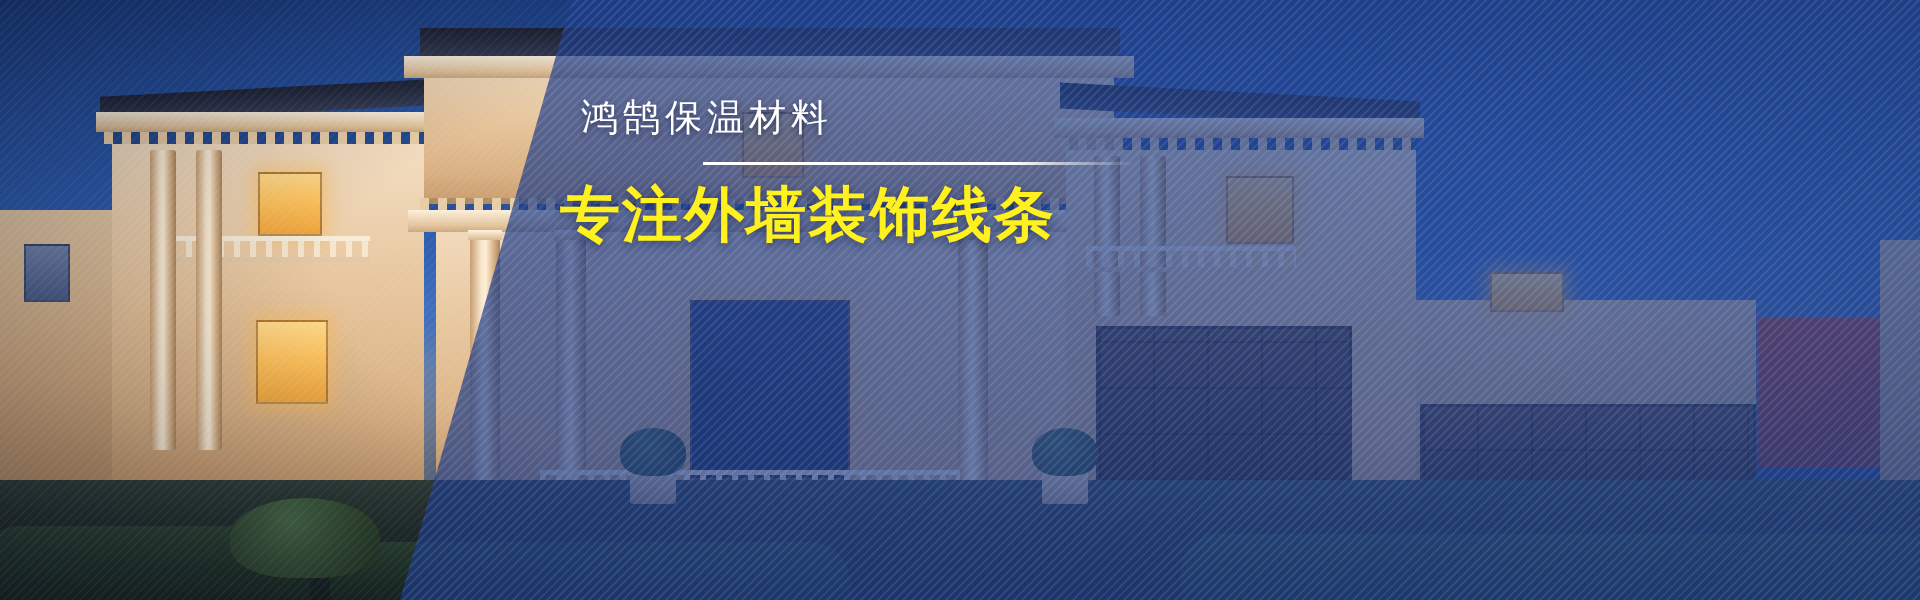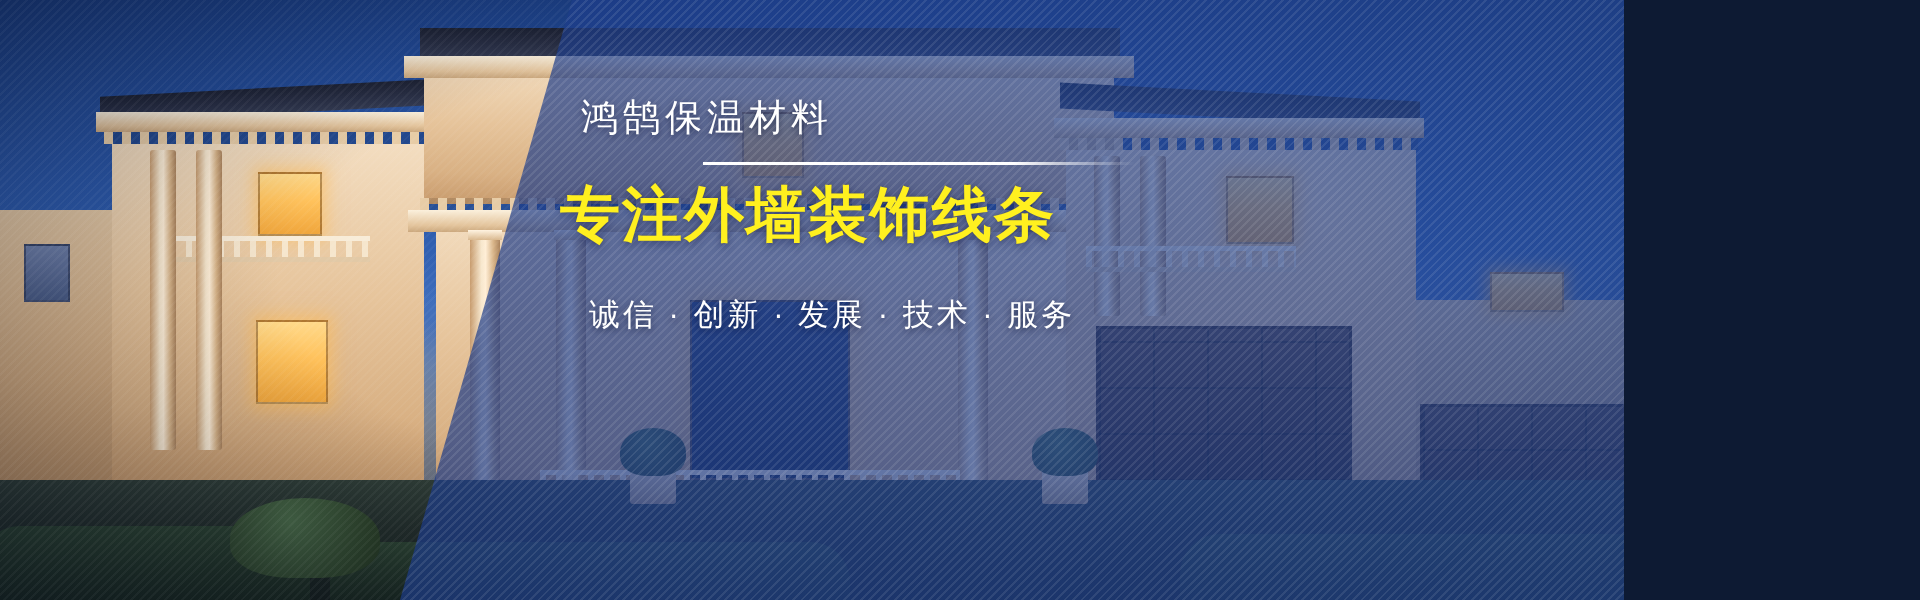--- a/index.html
+++ b/index.html
@@ -1,20 +1,20 @@
 <!DOCTYPE html>
 <html><head>
 <meta charset="utf-8">
 <style>
   html,body{margin:0;padding:0;background:#0d1a33;}
   *{box-sizing:border-box;}
 
   .banner{
     position:relative;
-    width:1624px;height:600px;
+    width:1920px;height:600px;
     overflow:hidden;
     font-family:"Liberation Sans","DejaVu Sans",sans-serif;
   }
 
   
   .photo{position:absolute;inset:0;overflow:hidden;}
 
   
   .sky{
     position:absolute;inset:0;
@@ -241,16 +241,15 @@
 
   <div class="copy">
 
     <div class="eyebrow">鸿鹄保温材料</div>
 
     <div class="rule"></div>
 
 
     <div class="headline l2">专注外墙装饰线条</div>
 
-    <div class="tagline">诚信 · 创新 · 发展 · 技术 · 服务</div>
   </div>
 
 </div>
 
 </body></html>

